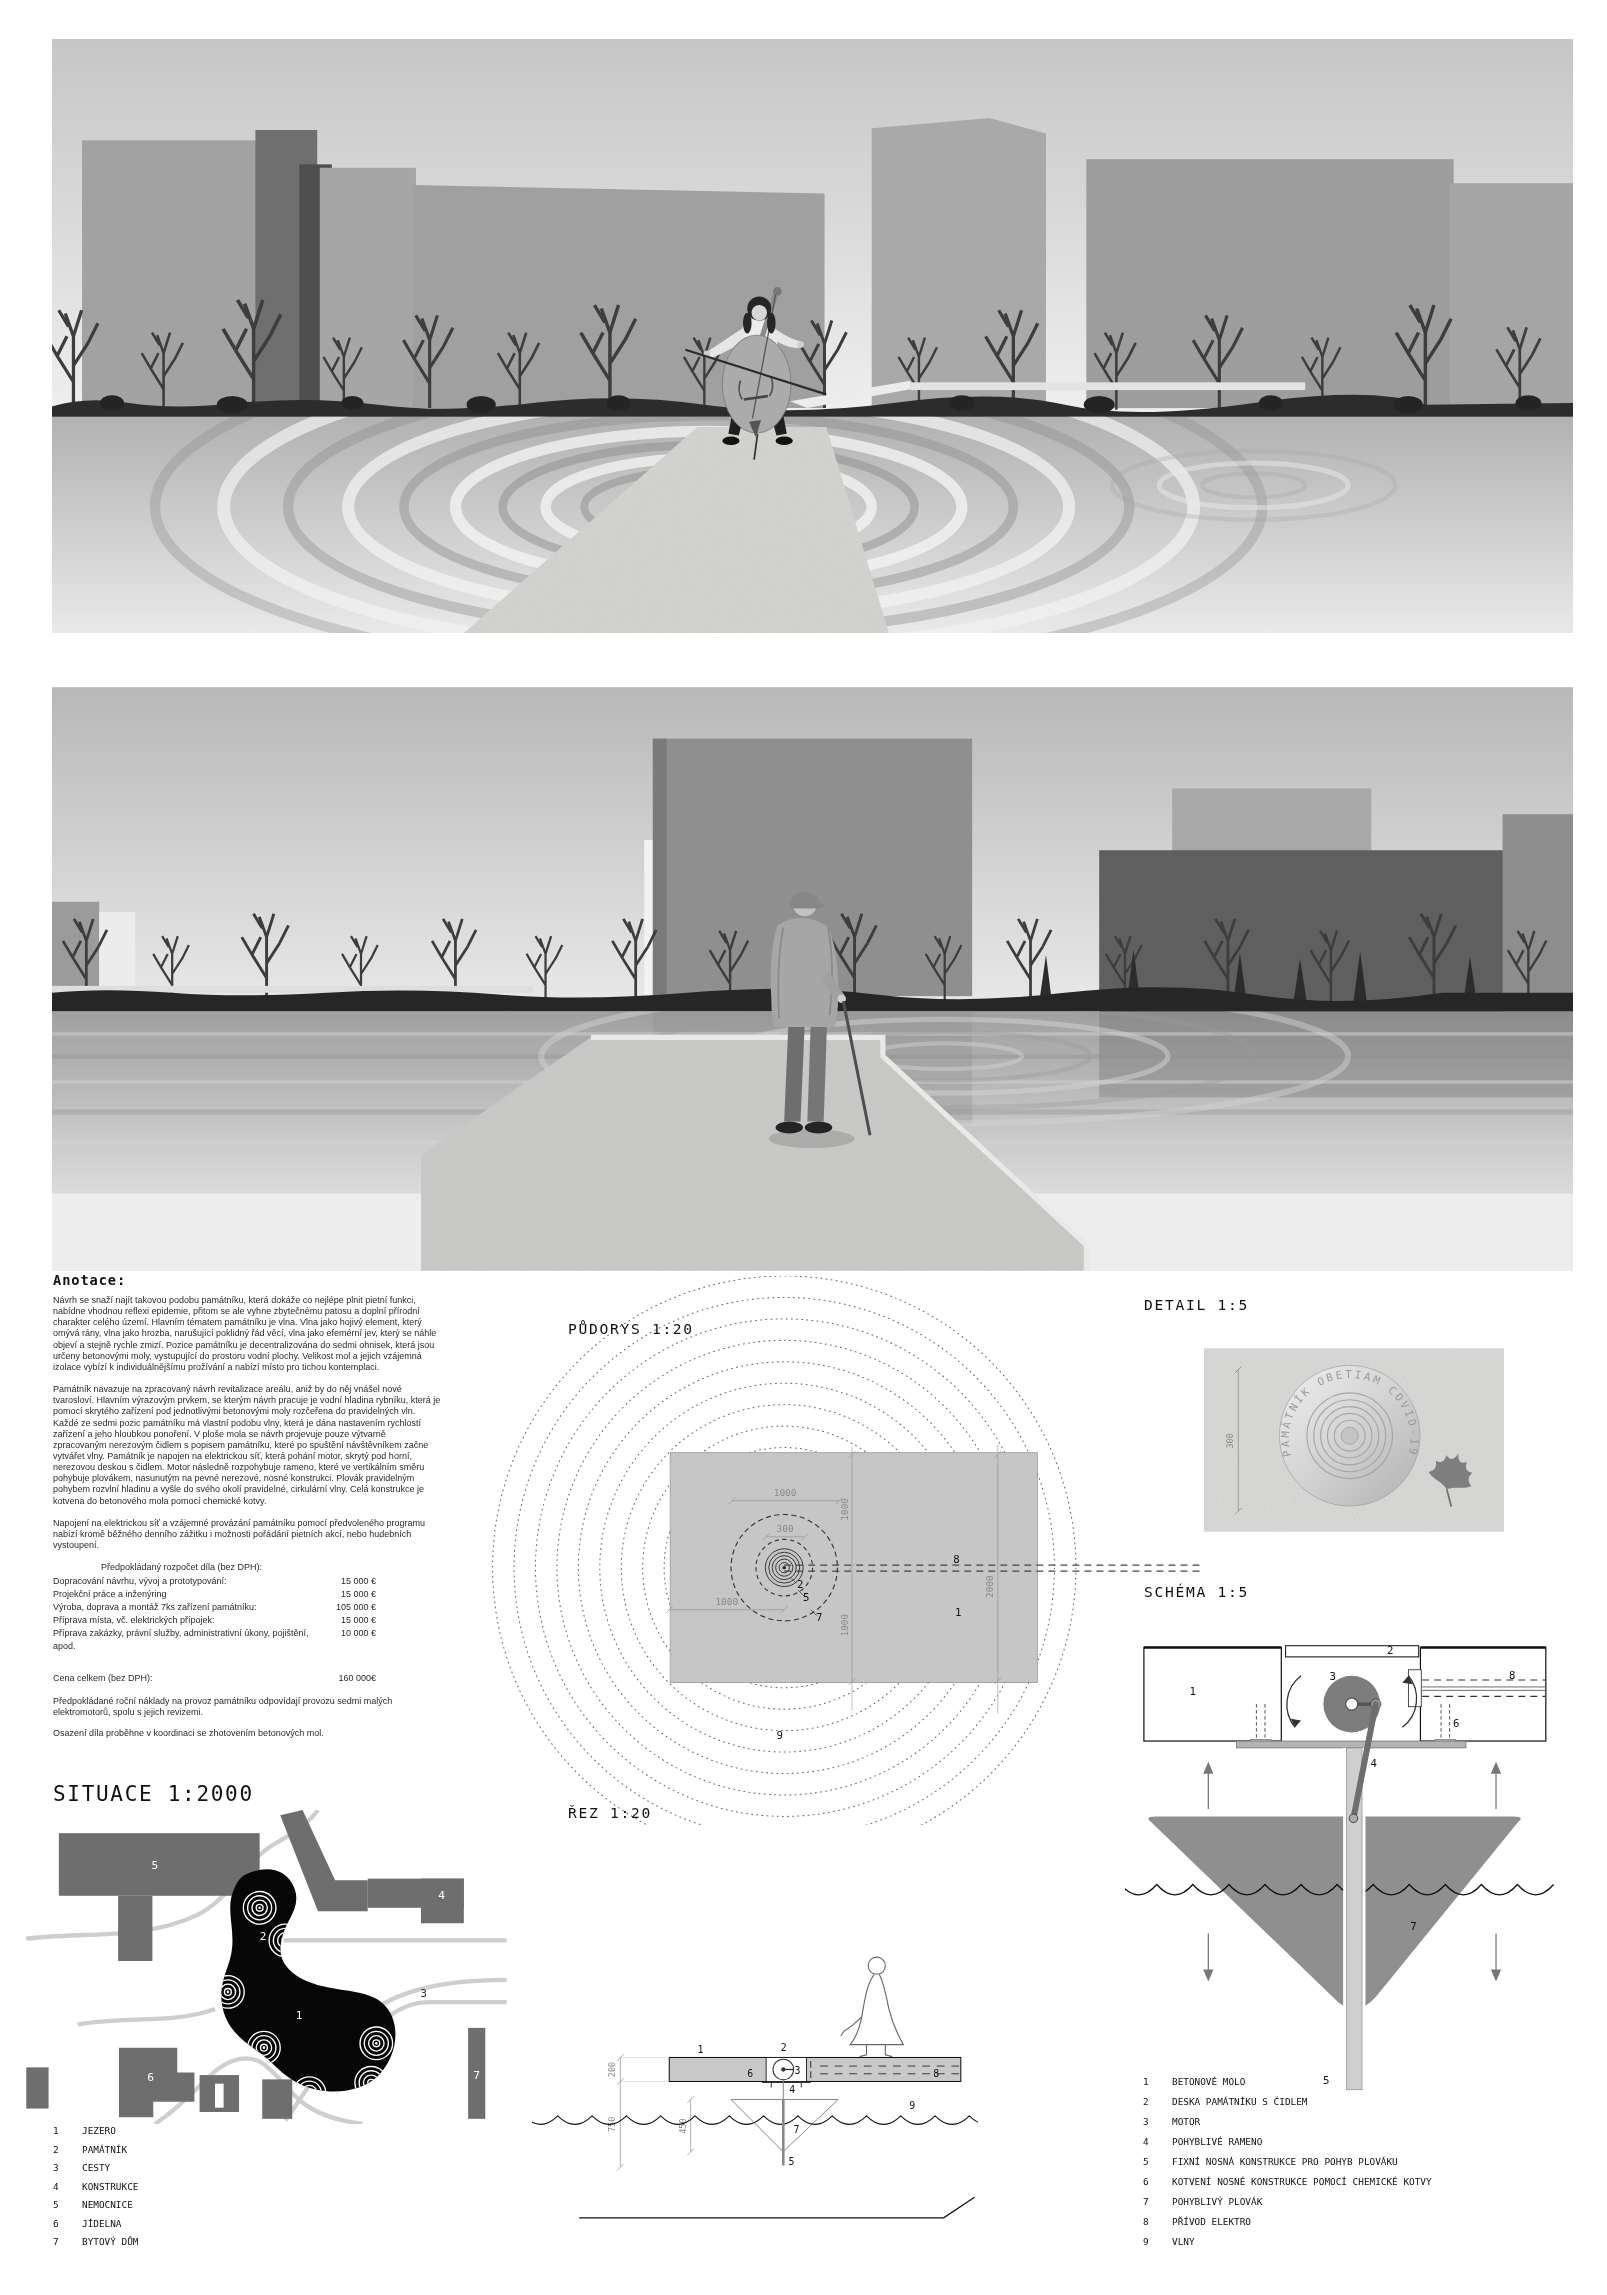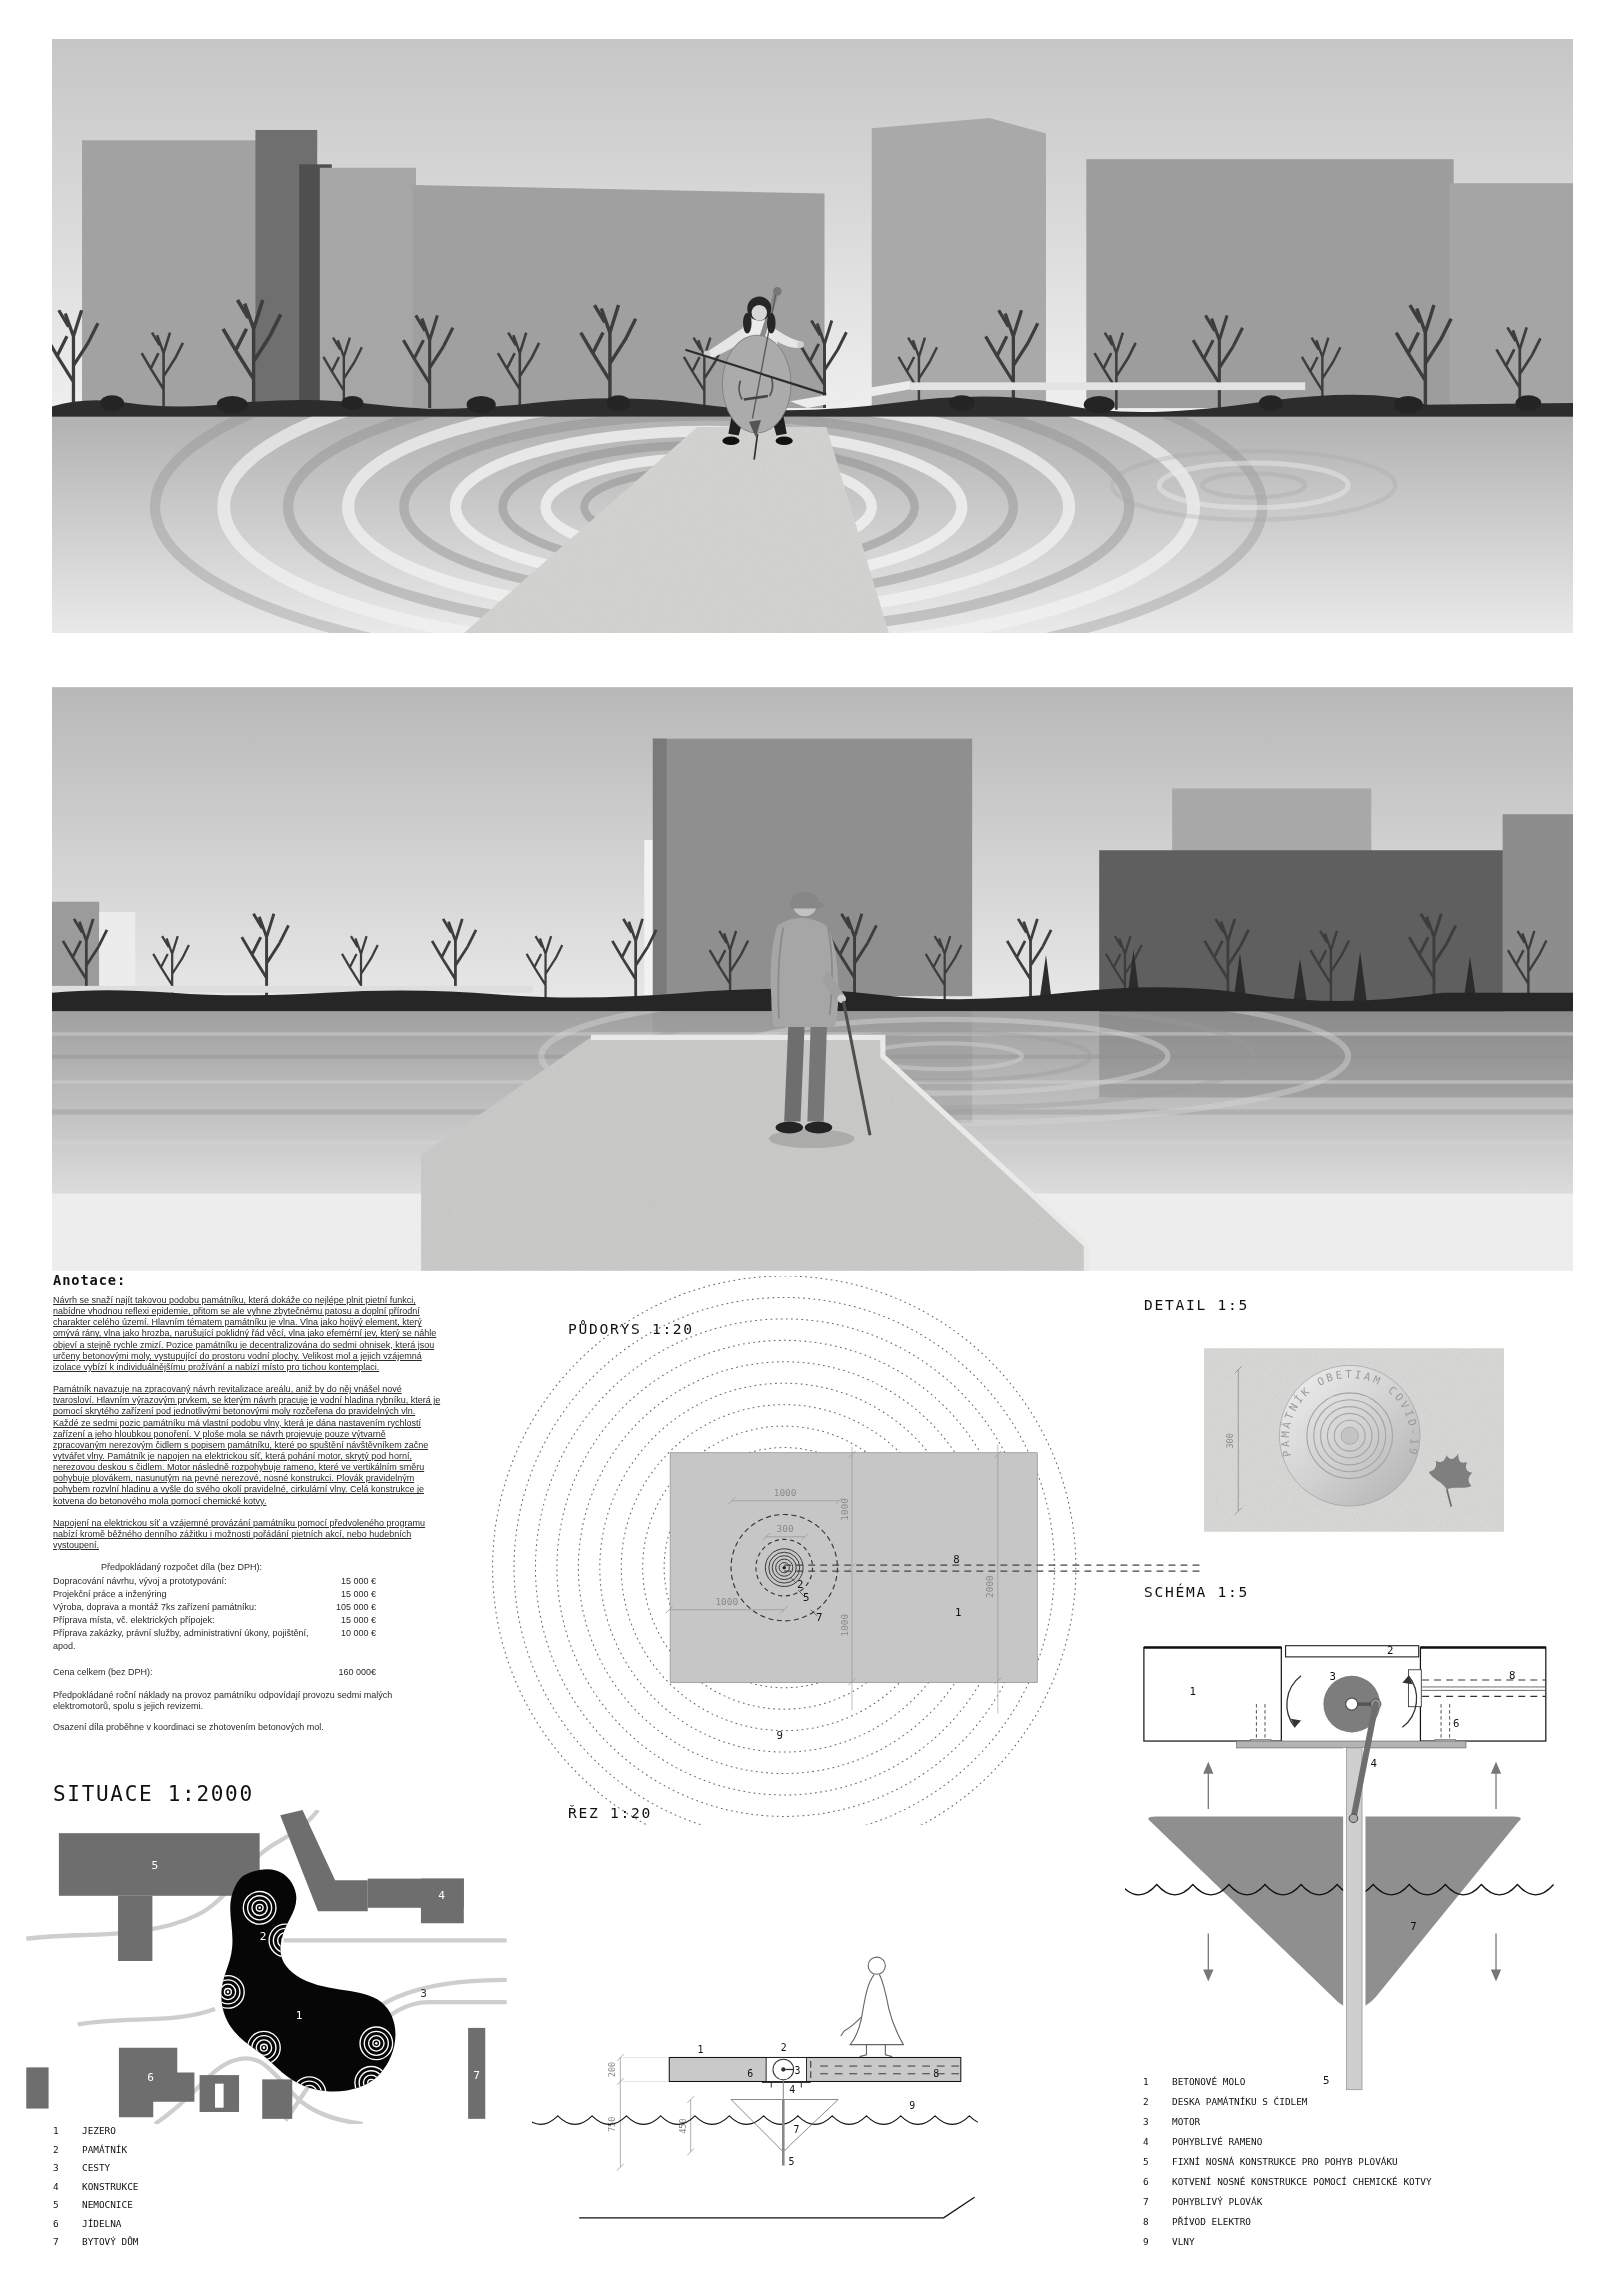--- a/index.html
+++ b/index.html
@@ -5,25 +5,25 @@
   html,body{margin:0;padding:0;background:#cfcfcf;}
   .board{position:relative;width:1607px;height:2295px;background:#ffffff;overflow:hidden;
          font-family:"DejaVu Sans Mono",monospace;color:#1a1a1a;}
   .abs{position:absolute;}
   .sec-title{font-family:"DejaVu Sans Mono",monospace;font-size:14.6px;letter-spacing:1.7px;
              color:#111;white-space:nowrap;}
   .anot{width:388px;font-family:"Liberation Sans",sans-serif;font-size:9px;
         line-height:1.24;color:#2a2a2a;}
   .anot h3{font-family:"DejaVu Sans Mono",monospace;font-size:13.7px;letter-spacing:0.9px;
            margin:0 0 6px 0;color:#111;}
-  .anot p{margin:0 0 11px 0;text-decoration:underline;}
+  .anot p{margin:0 0 11px 0;}
   .budget{width:323px;font-family:"Liberation Sans",sans-serif;font-size:9px;color:#2a2a2a;}
   .budget .brow{display:flex;justify-content:space-between;line-height:1.45;}
   .budget .brow .bval{white-space:nowrap;padding-left:10.3px;}
-  .budget .btotal{margin-top:13px;}
+  .budget .btotal{margin-top:19px;}
   .bhead{margin-bottom:1.7px;margin-left:48px;}
   .bnote{width:388px;margin-top:10.3px;font-family:"Liberation Sans",sans-serif;
          font-size:9px;line-height:1.24;color:#2a2a2a;}
   .legend{font-family:"DejaVu Sans Mono",monospace;font-size:9.4px;color:#111;}
   .legend .lrow{display:flex;}
   .legend .lnum{width:29px;}
   .leg-sit .lrow{line-height:18.5px;}
   .leg-sch .lrow{line-height:20px;}
   svg text{font-family:"DejaVu Sans Mono",monospace;}
 </style>

